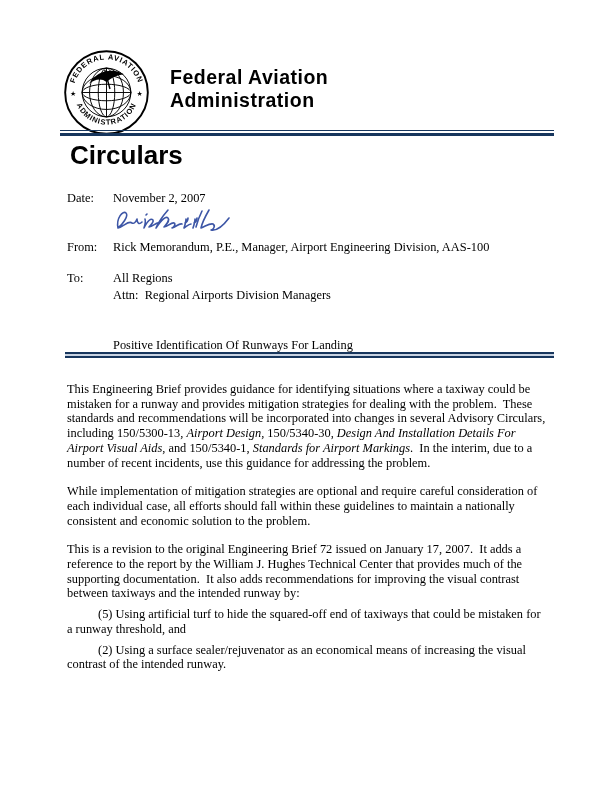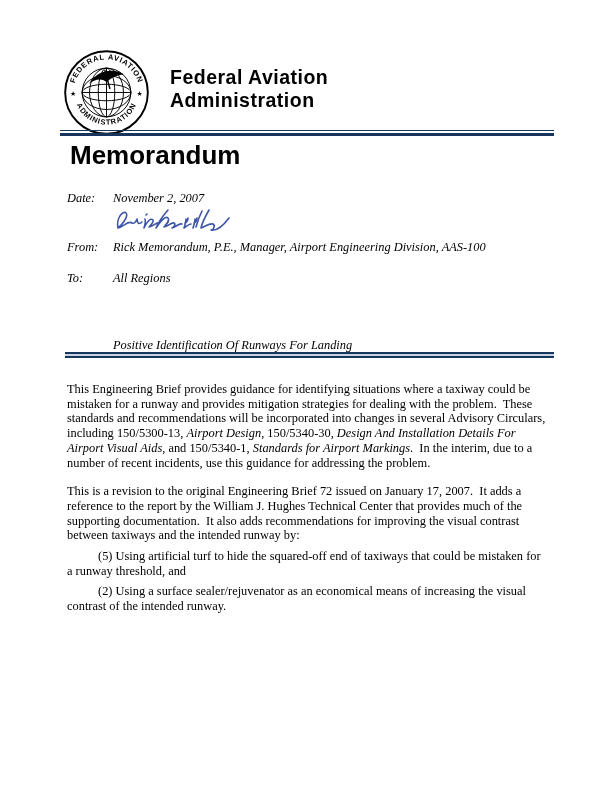--- a/index.html
+++ b/index.html
@@ -25,21 +25,21 @@
     border-top:1.5px solid #17365d;
     border-bottom:3px solid #17365d;
   }
   .memo-title{
     position:absolute;left:70px;top:140px;margin:0;
     font-family:"Liberation Sans", sans-serif;
     font-weight:bold;font-size:26px;line-height:30px;color:#000;
   }
   
   .memo-fields{position:absolute;left:67px;top:191px;width:490px;height:165px;font-size:12.4px;}
-  .memo-row{position:absolute;left:0;display:flex;white-space:pre-wrap;font-style:italic;}
+  .memo-row{position:absolute;left:0;display:flex;white-space:pre-wrap;}
   .memo-row .label{display:inline-block;width:46px;flex:0 0 46px;}
   .memo-row .value{display:inline-block;white-space:pre-wrap;}
   .row-date{top:0;}
   .signature{position:absolute;left:46px;top:15px;width:125px;height:32px;}
   .row-from{top:49px;}
   .row-to{top:80px;}
   .row-attn{top:97px;}
   .row-subject{top:122px;}
   .row-subject2{top:147px;}
   
@@ -92,21 +92,21 @@
     <text x="84.5" y="53.5" font-size="8" fill="#000">★</text>
   </svg>
 
   <div class="agency-name">
     <div>Federal Aviation</div>
     <div>Administration</div>
   </div>
 
   <div class="header-rule"></div>
 
-  <h1 class="memo-title">Memorandum</h1>
+  <h1 class="memo-title">Circulars</h1>
 
   <div class="memo-fields">
     <div class="memo-row row-date">
       <span class="label">Date:</span>
       <span class="value">November 2, 2007</span>
     </div>
 
     <svg class="signature" viewBox="0 0 125 32">
       <g fill="none" stroke="#3d56a6" stroke-width="1.6" stroke-linecap="round" stroke-linejoin="round">
         <path d="M5 22 C3 12 10 4 13 7 C16 10 9 19 5 22 C11 21 15 14 19 17 C21 18 23 16 24 13 C24 17 26 19 29 16"></path>
@@ -121,29 +121,31 @@
     <div class="memo-row row-from">
       <span class="label">From:</span>
       <span class="value">Rick Memorandum, P.E., Manager, Airport Engineering Division, AAS-100</span>
     </div>
     <div class="memo-row row-to">
       <span class="label">To:</span>
       <span class="value">All Regions</span>
     </div>
     <div class="memo-row row-attn">
       <span class="label"></span>
+      <span class="value">Attn:  Regional Airports Division Managers</span>
     </div>
     <div class="memo-row row-subject2">
       <span class="label"></span>
       <span class="value">Positive Identification Of Runways For Landing</span>
     </div>
   </div>
 
   <div class="subject-rule"></div>
 
   <div class="body-text">
       <p><span>This Engineering Brief provides guidance for identifying situations where a taxiway could be mistaken for a runway and provides mitigation strategies for dealing with the problem.  These standards and recommendations will be incorporated into changes in several Advisory Circulars, including 150/5300-13, </span><em>Airport Design</em><span>, 150/5340-30, </span><em>Design And Installation Details For Airport Visual Aids</em><span>, and 150/5340-1, </span><em>Standards for Airport Markings</em><span>.  In the interim, due to a number of recent incidents, use this guidance for addressing the problem.</span></p>
+      <p><span>While implementation of mitigation strategies are optional and require careful consideration of each individual case, all efforts should fall within these guidelines to maintain a nationally consistent and economic solution to the problem.</span></p>
       <p style="margin-bottom: 6px;"><span>This is a revision to the original Engineering Brief 72 issued on January 17, 2007.  It adds a reference to the report by the William J. Hughes Technical Center that provides much of the supporting documentation.  It also adds recommendations for improving the visual contrast between taxiways and the intended runway by:</span></p>
       <p class="item"><span>(5) Using artificial turf to hide the squared-off end of taxiways that could be mistaken for a runway threshold, and</span></p>
       <p class="item"><span>(2) Using a surface sealer/rejuvenator as an economical means of increasing the visual contrast of the intended runway.</span></p>
     </div>
 
 </div>
 
 </body></html>

